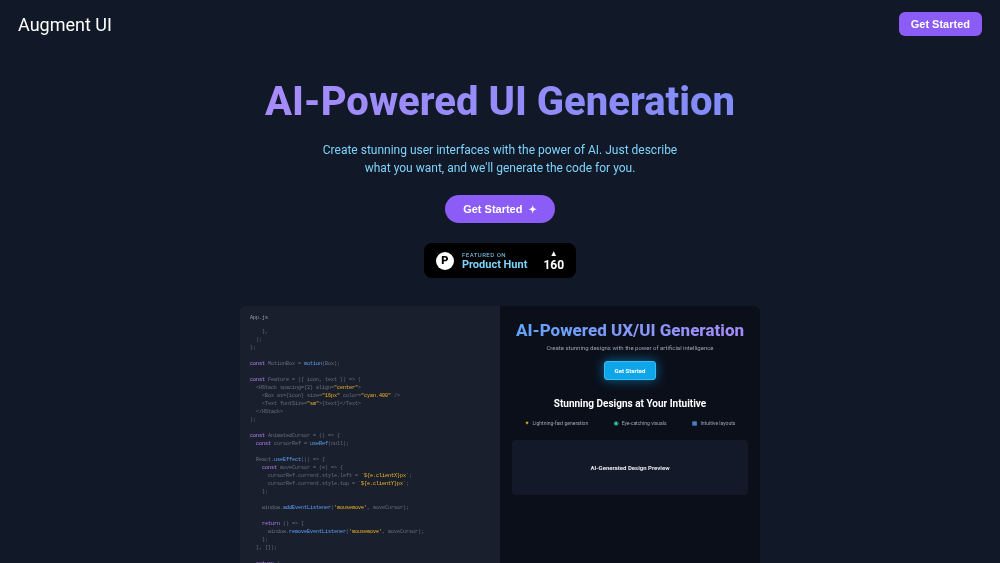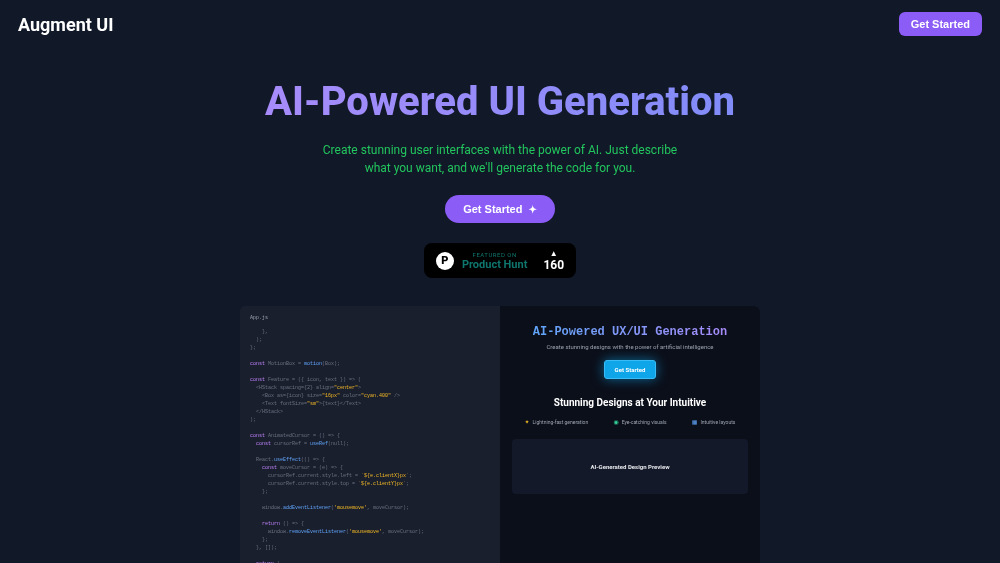--- a/index.html
+++ b/index.html
@@ -12,21 +12,21 @@
       overflow: hidden;
     }
     .header {
       display: flex;
       justify-content: space-between;
       align-items: center;
       padding: 12px 18px;
     }
     .logo {
       font-size: 18px;
-      font-weight: 700;
+      font-weight: 400;
       color: #fff;
     }
     .btn-primary {
       background: #8b5cf6;
       color: #fff;
       border: none;
       border-radius: 6px;
       padding: 6px 12px;
       font-size: 11px;
       font-weight: 600;
@@ -40,21 +40,21 @@
       font-size: 40px;
       font-weight: 800;
       background: linear-gradient(90deg, #a78bfa 0%, #818cf8 100%);
       -webkit-background-clip: text;
       -webkit-text-fill-color: transparent;
       background-clip: text;
       display: inline-block;
     }
     .hero-sub {
       font-size: 12px;
-      color: #22c55e;
+      color: #7dd3fc;
       margin-top: 16px;
       max-width: 360px;
       margin-left: auto;
       margin-right: auto;
       line-height: 1.5;
     }
     .cta-row {
       margin-top: 18px;
     }
     .btn-cta {
@@ -88,22 +88,22 @@
       border-radius: 50%;
       background: #fff;
       color: #000;
       display: flex;
       align-items: center;
       justify-content: center;
       font-size: 11px;
       font-weight: 900;
     }
     .ph-text {
-      text-align: center;
-      color: #0f766e;
+      text-align: left;
+      color: #7dd3fc;
     }
     .ph-feat { font-size: 6px; letter-spacing: 0.5px; }
     .ph-name { font-size: 11px; font-weight: 700; }
     .ph-up { color: #fff; font-size: 8px; text-align: center; margin-left: 8px; }
     .ph-count { font-size: 12px; font-weight: 700; }
     .demo {
       width: 520px;
       margin: 28px auto 0;
       border-radius: 6px;
       overflow: hidden;
@@ -124,29 +124,28 @@
     .code-pane .kw { color: #c084fc; }
     .code-pane .fn { color: #60a5fa; }
     .code-pane .str { color: #fbbf24; }
     .preview-pane {
       width: 50%;
       background: #0b0f1a;
       padding: 14px 12px;
       text-align: center;
     }
     .pv-title {
-      font-size: 12px;
+      font-size: 17px;
       font-weight: 800;
       background: linear-gradient(90deg, #60a5fa 0%, #a78bfa 100%);
       -webkit-background-clip: text;
       -webkit-text-fill-color: transparent;
       background-clip: text;
       display: inline-block;
       line-height: 1.2;
-      font-family: Liberation Mono, monospace;
     }
     .pv-sub {
       font-size: 6px;
       color: #9ca3af;
       margin-top: 4px;
     }
     .pv-btn {
       margin-top: 10px;
       display: inline-block;
       background: #0ea5e9;

